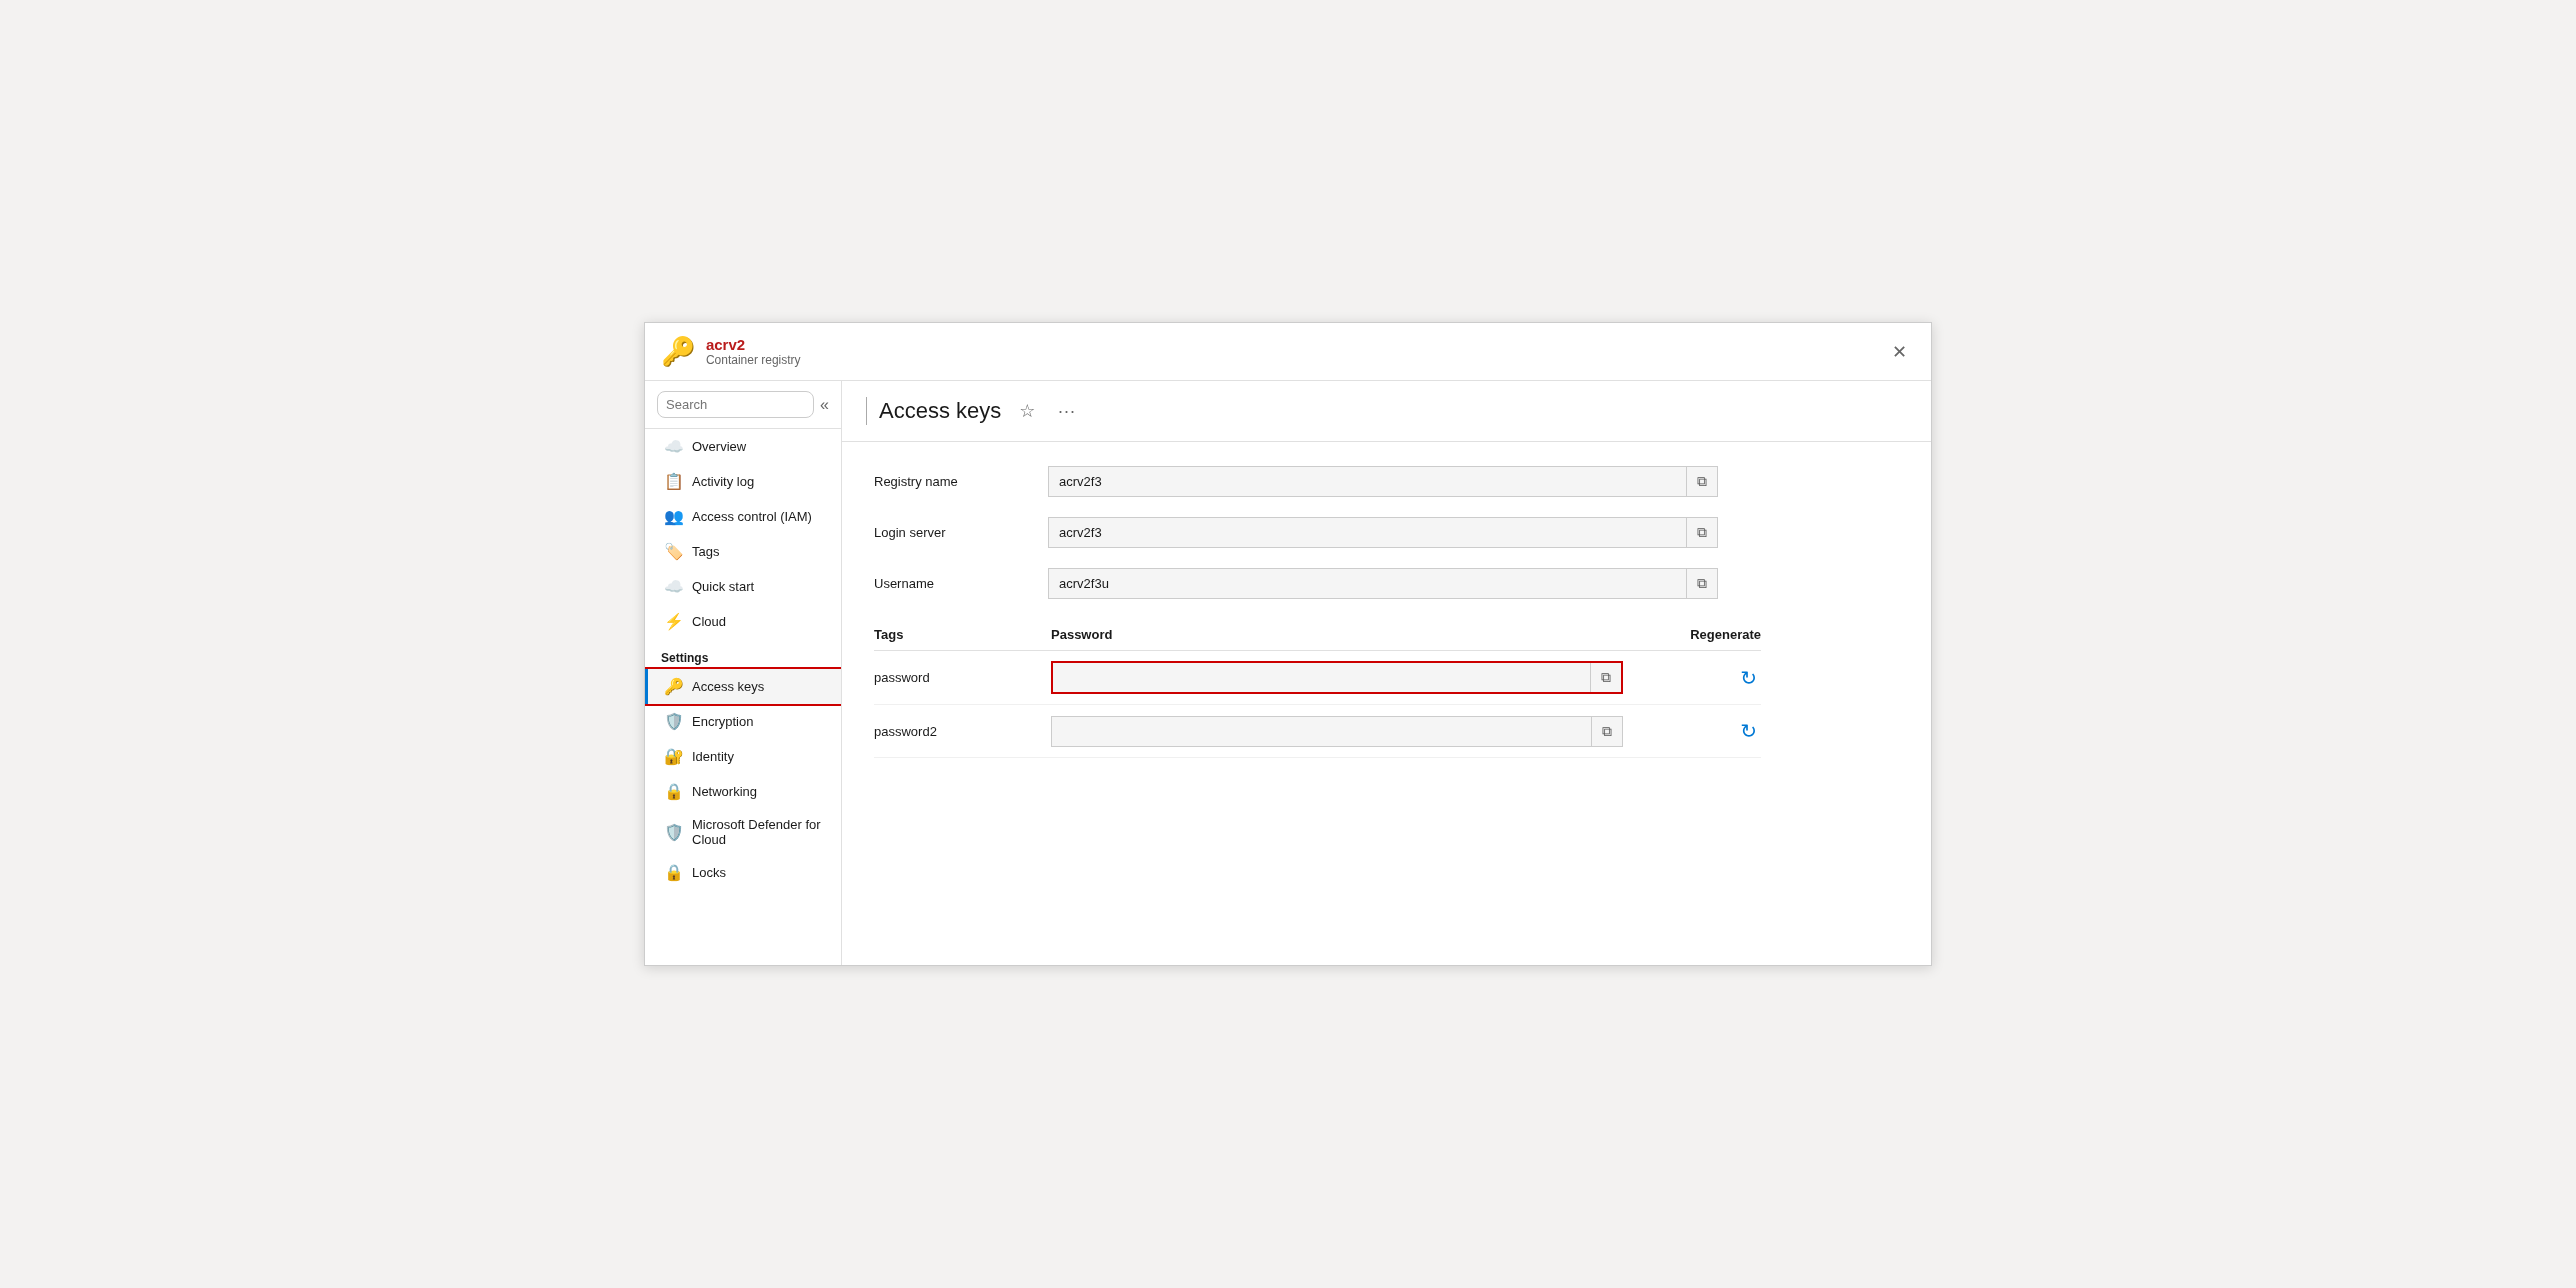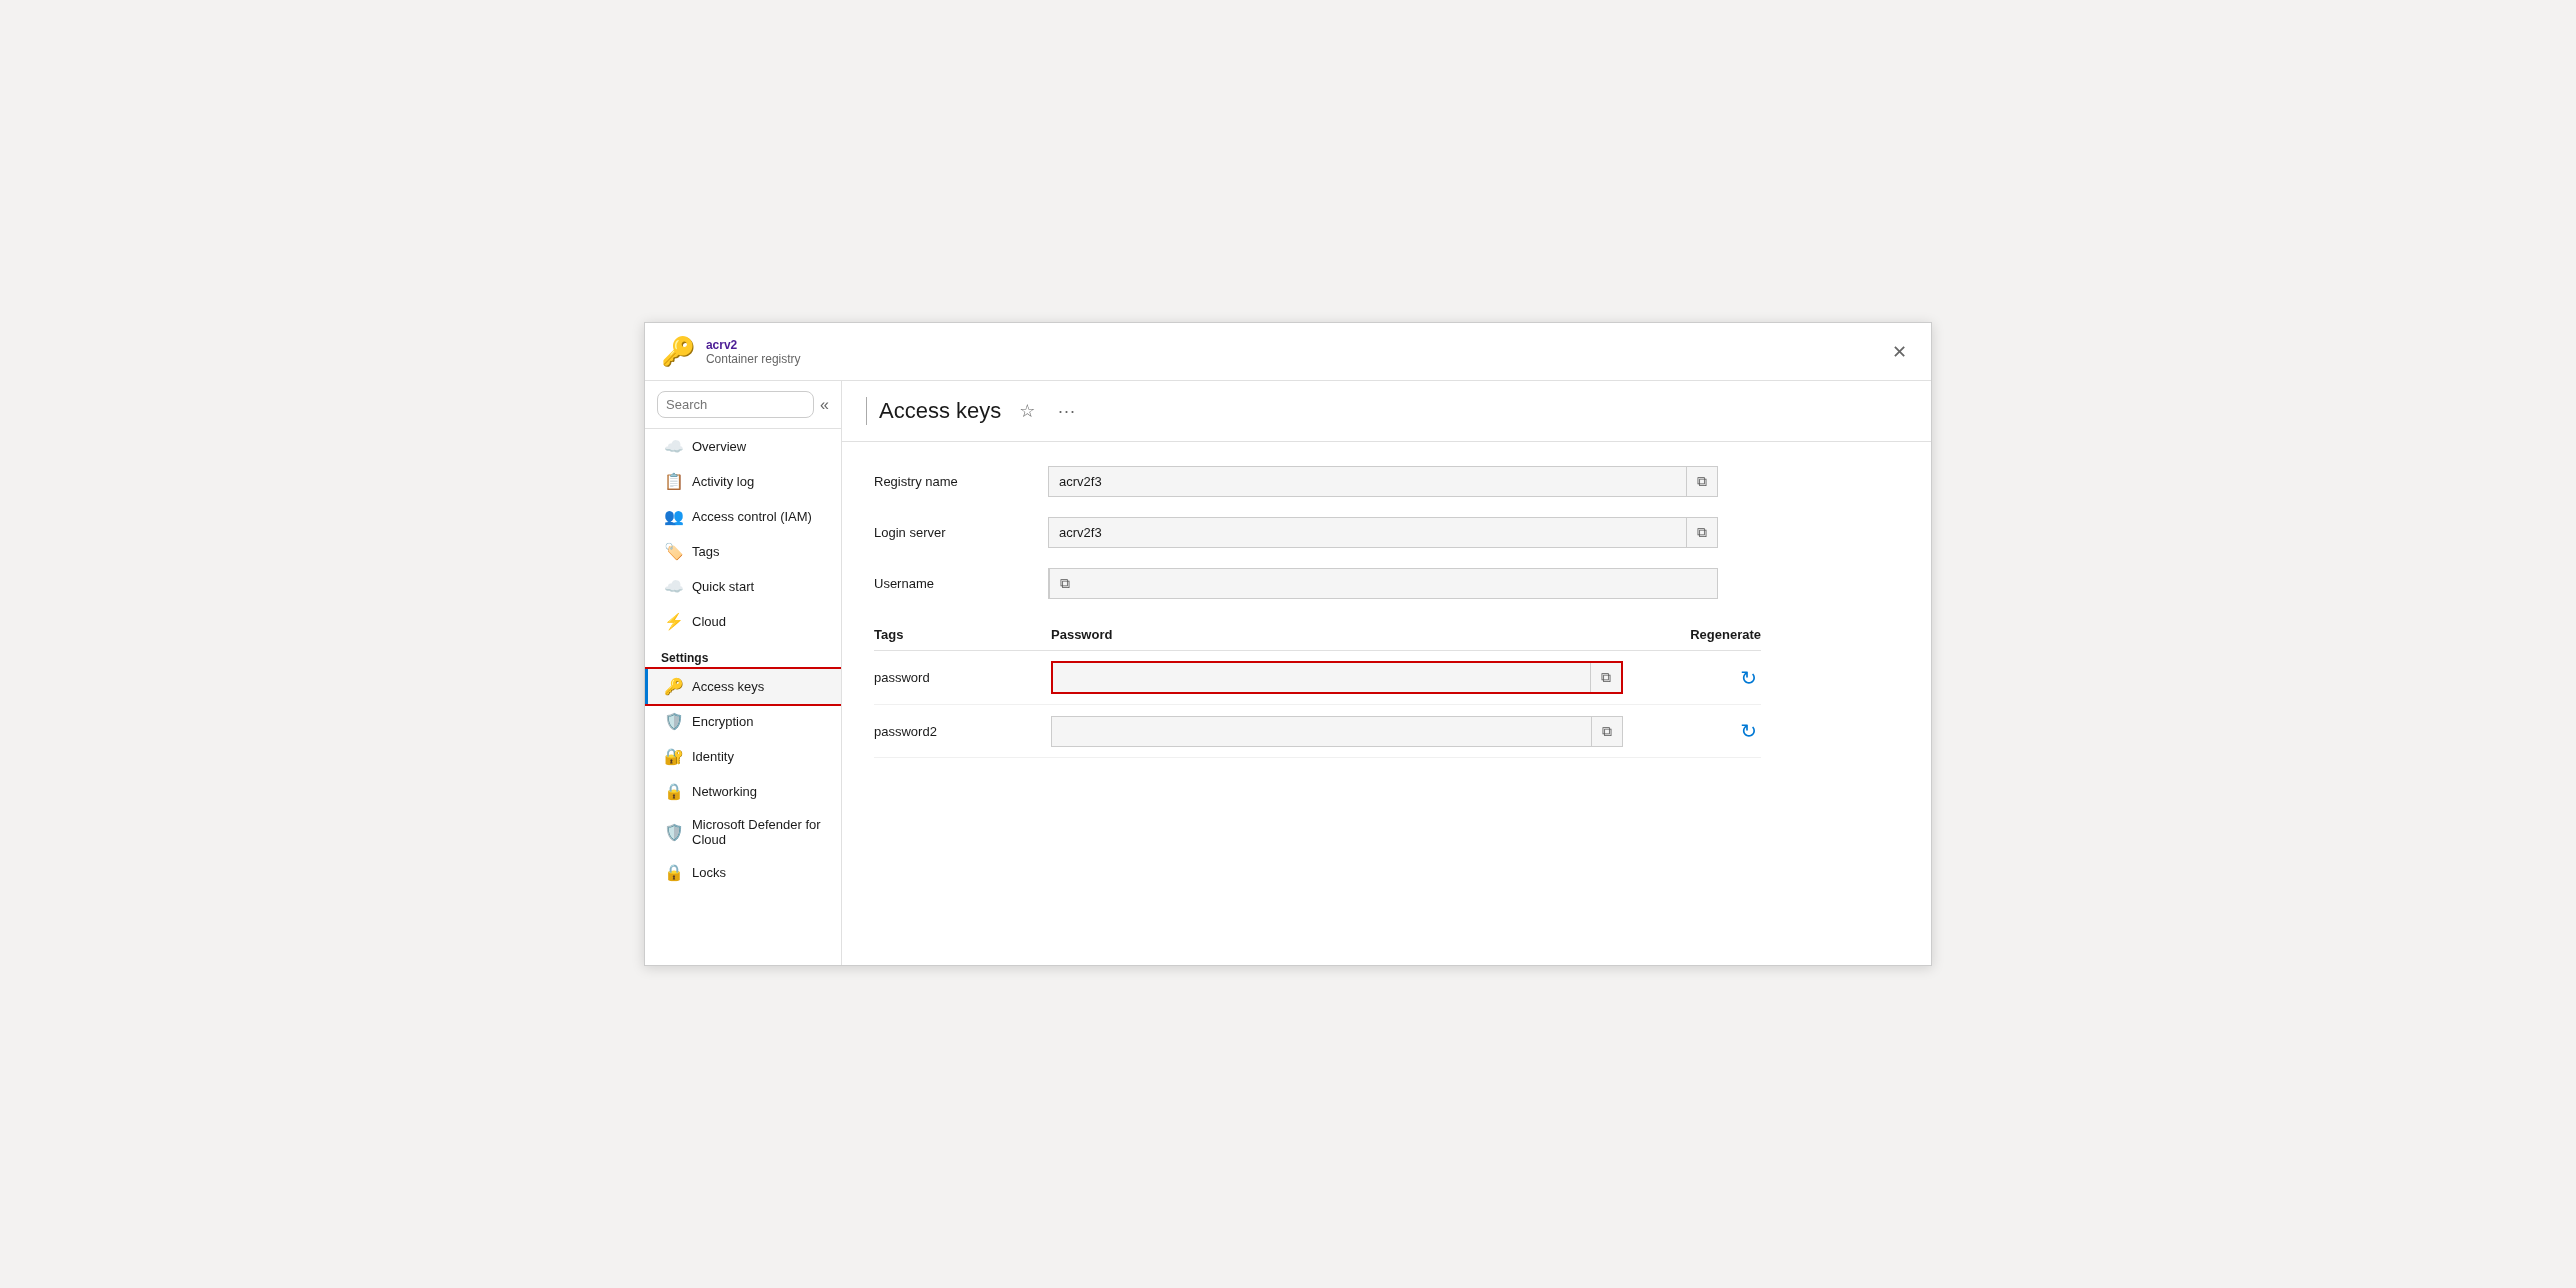--- a/index.html
+++ b/index.html
@@ -32,23 +32,23 @@
     }
     .title-bar-left {
       display: flex;
       align-items: center;
       gap: 10px;
     }
     .app-icon {
       font-size: 28px;
     }
     .app-info h2 {
-      font-size: 12px;
+      font-size: 15px;
       font-weight: 600;
-      color: #4c1d95;
+      color: #b91c1c;
     }
     .app-info p {
       font-size: 12px;
       color: #666;
     }
     .title-bar-close {
       margin-left: auto;
       background: none;
       border: none;
       font-size: 18px;
@@ -402,20 +402,21 @@
           <div class="form-input-wrap">
             <input type="text" readonly="" value="acrv2f3" style="">
             <button class="copy-btn">⧉</button>
           </div>
         </div>
 
 
         <div class="form-row">
           <div class="form-label">Username</div>
           <div class="form-input-wrap">
+            <input type="text" readonly="" value="acrv2f3u" style="">
             <button class="copy-btn">⧉</button>
           </div>
         </div>
 
         <div class="pw-table">
           <div class="pw-table-header">
             <span>Tags</span>
             <span>Password</span>
             <span class="regen-col">Regenerate</span>
           </div>

